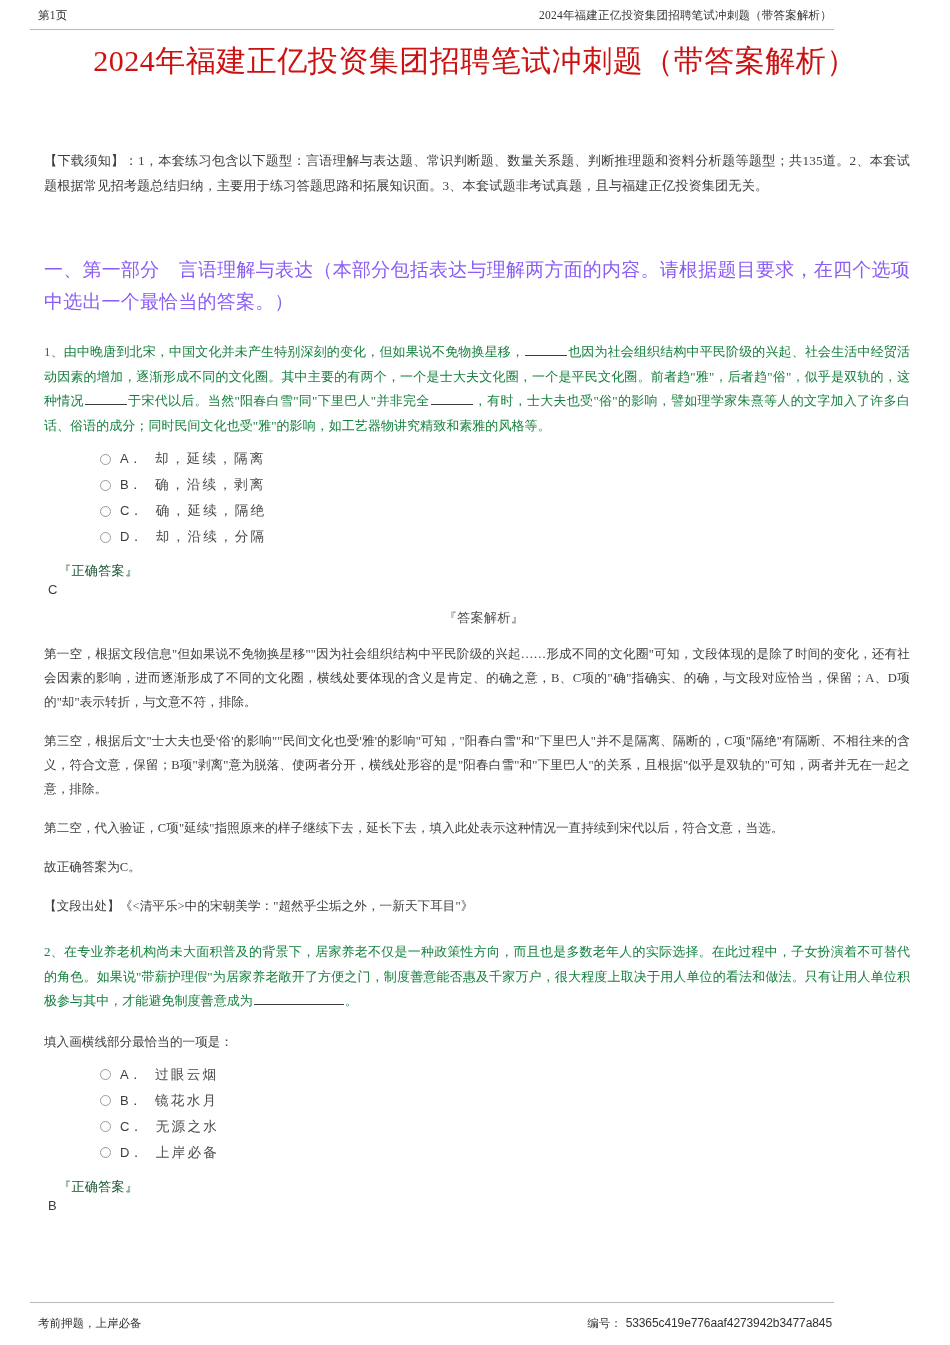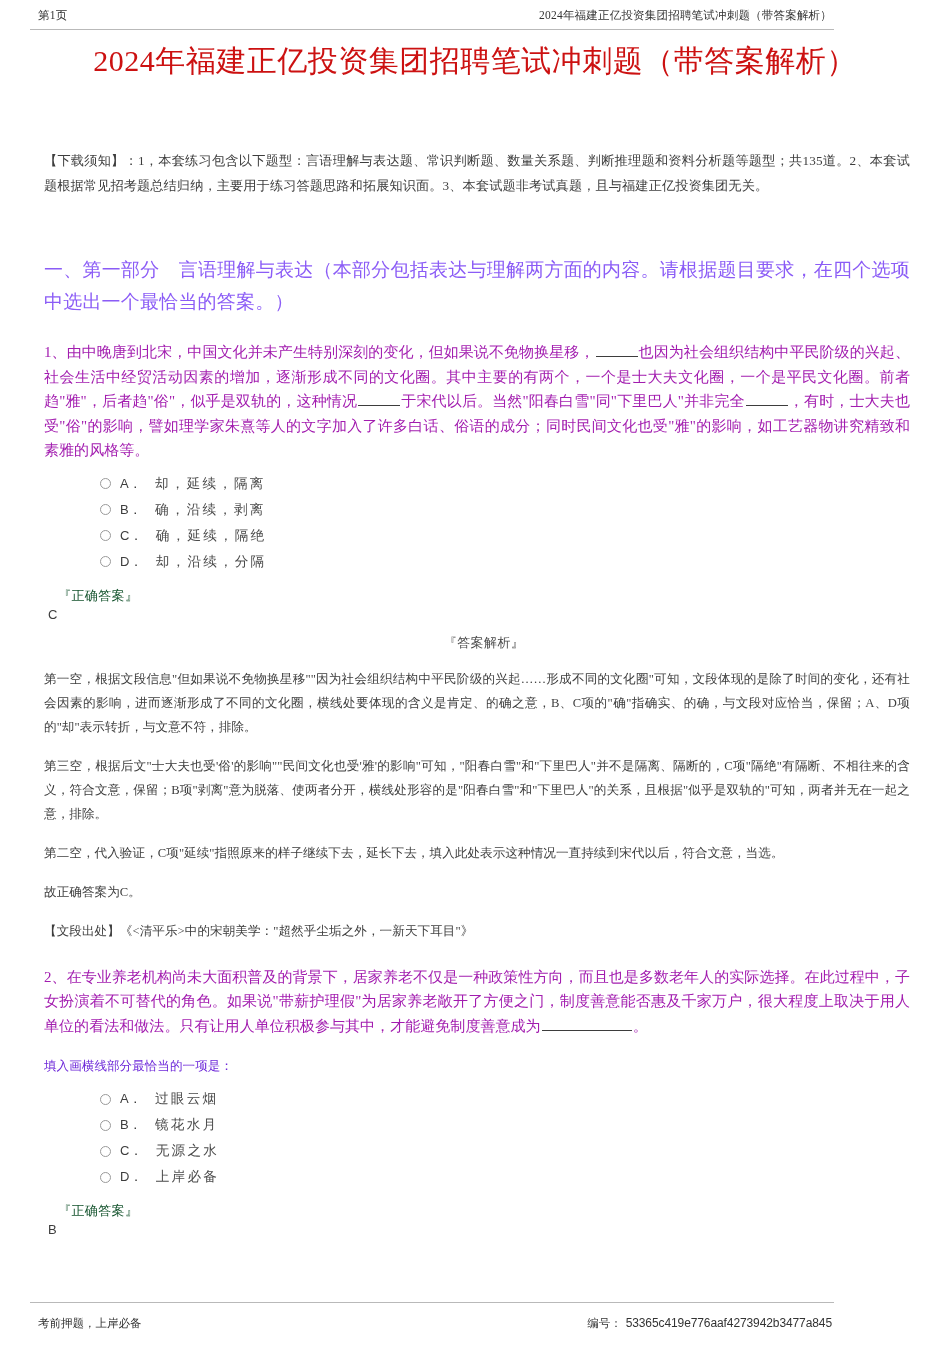--- a/index.html
+++ b/index.html
@@ -88,42 +88,42 @@
     font-size: 19px;
     line-height: 32px;
     letter-spacing: 0.2px;
     text-align: justify;
   }
 
   .question-block {
     margin-top: 22px;
   }
   .q-stem {
-    font-size: 15px;
+    font-size: 13px;
     line-height: 24.5px;
-    color: #a21caf;
+    color: #15803d;
     text-align: justify;
     letter-spacing: 0.05px;
   }
   .blank {
     display: inline-block;
     border-bottom: 1px solid #3d3d3d;
     width: 42px;
     height: 12px;
     vertical-align: baseline;
     margin: 0 1px;
   }
   .blank.long {
     width: 90px;
   }
 
   .q-prompt {
     font-size: 12.6px;
     line-height: 24px;
-    color: #6d28d9;
+    color: #404040;
     margin-top: 16px;
   }
 
   
   .options {
     margin-top: 8px;
     padding-left: 56px;
   }
   .option-row {
     display: flex;

